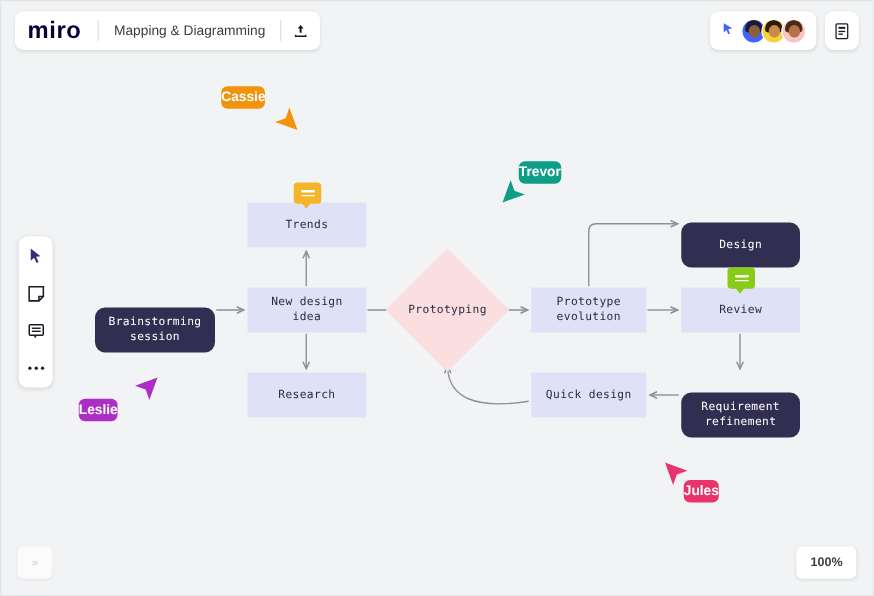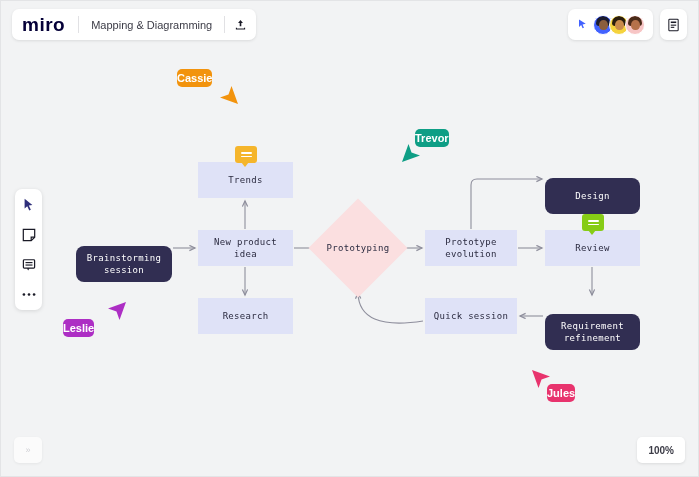--- a/index.html
+++ b/index.html
@@ -242,21 +242,21 @@
 
       <path d="M422 320 Q358 330 357 292"></path>
     </g>
   </svg>
 
   <div class="node dark" style="left:75px;top:229px;width:96px;height:36px;">
     <span style="white-space:pre-line">Brainstorming
 session</span>
   </div>
   <div class="node light" style="left:197px;top:229px;width:95px;height:36px;">
-    <span style="white-space:pre-line">New product
+    <span style="white-space:pre-line">New design
 idea</span>
   </div>
   <div class="node light" style="left:197px;top:161px;width:95px;height:36px;">
     <span style="white-space:pre-line">Trends</span>
   </div>
   <div class="node light" style="left:197px;top:297px;width:95px;height:36px;">
     <span style="white-space:pre-line">Research</span>
   </div>
 
   <div class="node diamond" style="left:307px;top:212px;width:100px;height:70px;">
@@ -272,21 +272,21 @@
     <span style="white-space:pre-line">Design</span>
   </div>
   <div class="node light" style="left:544px;top:229px;width:95px;height:36px;">
     <span style="white-space:pre-line">Review</span>
   </div>
   <div class="node dark" style="left:544px;top:297px;width:95px;height:36px;">
     <span style="white-space:pre-line">Requirement
 refinement</span>
   </div>
   <div class="node light" style="left:424px;top:297px;width:92px;height:36px;">
-    <span style="white-space:pre-line">Quick session</span>
+    <span style="white-space:pre-line">Quick design</span>
   </div>
 
   <div class="cbadge" style="left:234px;top:145px;background:#f5b52b;color:#f5b52b;">
     <span class="ln"></span>
     <span class="ln"></span>
   </div>
   <div class="cbadge" style="left:581px;top:213px;background:#87cc16;color:#87cc16;">
     <span class="ln"></span>
     <span class="ln"></span>
   </div>

